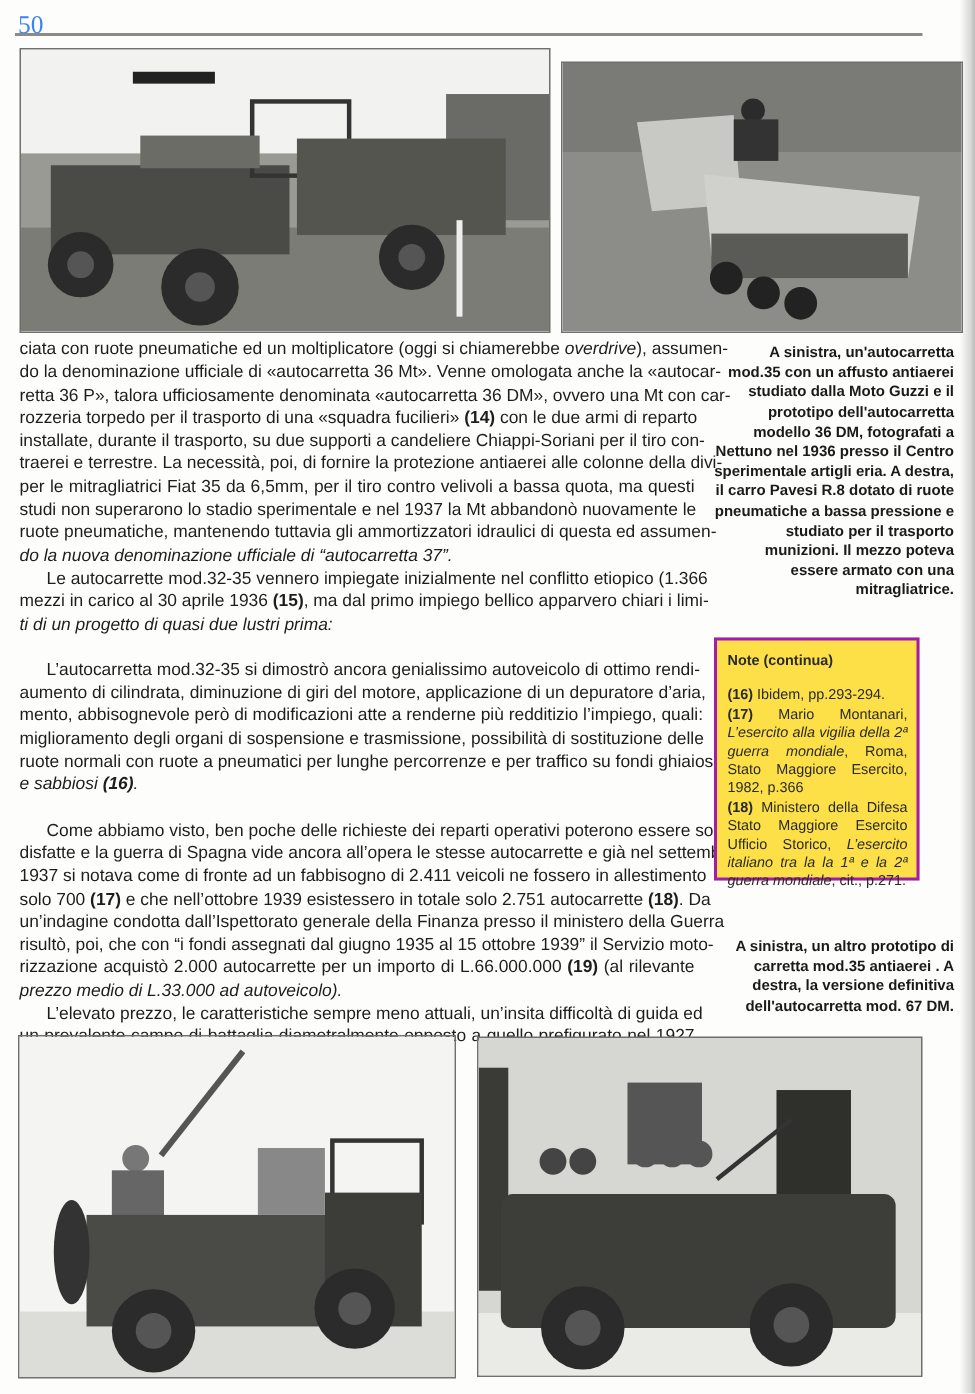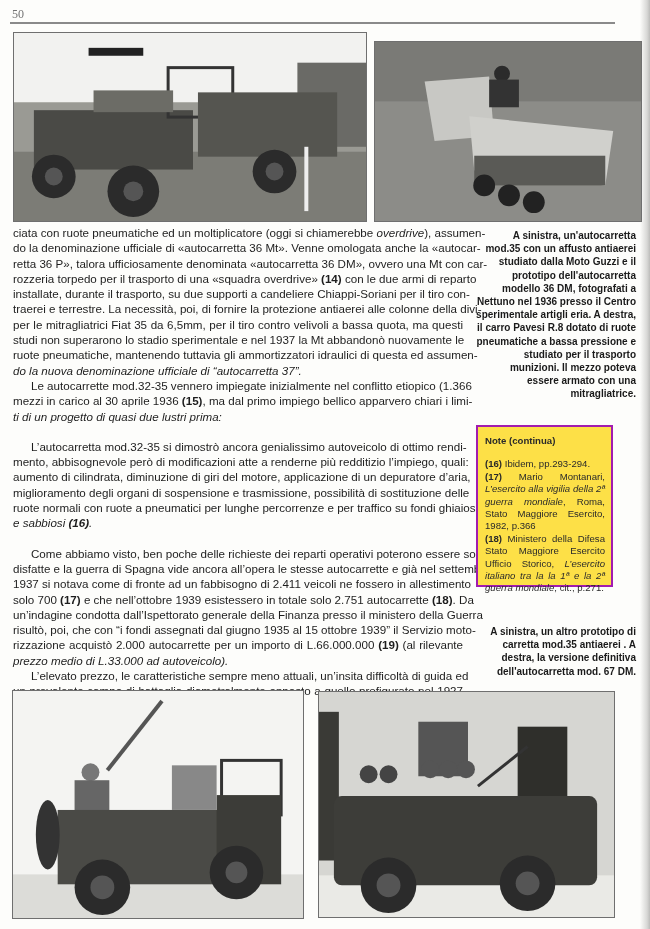--- a/index.html
+++ b/index.html
@@ -1,20 +1,20 @@
 <!DOCTYPE html>
 <html><head>
 <meta charset="utf-8">
 <style>
   * { box-sizing: border-box; margin: 0; padding: 0; }
   html, body { width: 650px; height: 929px; background: #fdfdfb; overflow: hidden; }
   body { position: relative; font-family: "Liberation Sans", "DejaVu Sans", sans-serif; color: #1c1c1c; }
   .page-edge { position: absolute; right: 0; top: 0; width: 10px; height: 929px;
     background: linear-gradient(to right, #fdfdfb, #d8d8d6 70%, #bcbcba); }
-  .page-number { position: absolute; left: 12px; top: 7px; font-family: "Liberation Serif", serif; font-size: 12px; color: #737373; }
+  .page-number { position: absolute; left: 12px; top: 7px; font-family: "Liberation Serif", serif; font-size: 17px; color: #3b82f6; }
   .header-rule { position: absolute; left: 10px; top: 22px; width: 605px; height: 2px; background: #8a8a8a; }
 
   .photo { position: absolute; border: 1px solid #6f6f6f; overflow: hidden; }
   .photo svg { display: block; width: 100%; height: 100%; }
 
   .body-text { position: absolute; left: 13px; top: 225px; width: 450px; font-size: 11.6px; line-height: 15.3px;
     text-align: justify; color: #1d1d1d; }
   .body-text p { text-indent: 0; }
   .body-text p.gap { margin-top: 15px; }
   .line { display: block; text-align: justify; text-align-last: justify; white-space: nowrap; }
@@ -70,37 +70,37 @@
     <circle cx="135" cy="155" r="11" fill="#222"></circle>
     <circle cx="160" cy="162" r="11" fill="#222"></circle>
   </svg>
 </div>
 
 <div class="body-text">
   <p>
     <span class="line"><span>ciata con ruote pneumatiche ed un moltiplicatore (oggi si chiamerebbe </span><i>overdrive</i><span>), assumen-</span></span>
     <span class="line">do la denominazione ufficiale di «autocarretta 36 Mt». Venne omologata anche la «autocar-</span>
     <span class="line">retta 36 P», talora ufficiosamente denominata «autocarretta 36 DM», ovvero una Mt con car-</span>
-    <span class="line"><span>rozzeria torpedo per il trasporto di una «squadra overdrive» </span><b>(14)</b><span> con le due armi di reparto</span></span>
+    <span class="line"><span>rozzeria torpedo per il trasporto di una «squadra fucilieri» </span><b>(14)</b><span> con le due armi di reparto</span></span>
     <span class="line">installate, durante il trasporto, su due supporti a candeliere Chiappi-Soriani per il tiro con-</span>
     <span class="line">traerei e terrestre. La necessità, poi, di fornire la protezione antiaerei alle colonne della divi-</span>
     <span class="line">per le mitragliatrici Fiat 35 da 6,5mm, per il tiro contro velivoli a bassa quota, ma questi</span>
     <span class="line">studi non superarono lo stadio sperimentale e nel 1937 la Mt abbandonò nuovamente le</span>
     <span class="line">ruote pneumatiche, mantenendo tuttavia gli ammortizzatori idraulici di questa ed assumen-</span>
     <span class="line last">do la nuova denominazione ufficiale di “autocarretta 37”.</span>
   </p>
   <p>
     <span class="line ind">Le autocarrette mod.32-35 vennero impiegate inizialmente nel conflitto etiopico (1.366</span>
     <span class="line"><span>mezzi in carico al 30 aprile 1936 </span><b>(15)</b><span>, ma dal primo impiego bellico apparvero chiari i limi-</span></span>
     <span class="line last">ti di un progetto di quasi due lustri prima:</span>
   </p>
   <p class="gap">
     <span class="line ind">L’autocarretta mod.32-35 si dimostrò ancora genialissimo autoveicolo di ottimo rendi-</span>
+    <span class="line">aumento di cilindrata, diminuzione di giri del motore, applicazione di un depuratore d’aria,</span>
     <span class="line">mento, abbisognevole però di modificazioni atte a renderne più redditizio l’impiego, quali:</span>
-    <span class="line">aumento di cilindrata, diminuzione di giri del motore, applicazione di un depuratore d’aria,</span>
     <span class="line">miglioramento degli organi di sospensione e trasmissione, possibilità di sostituzione delle</span>
     <span class="line">ruote normali con ruote a pneumatici per lunghe percorrenze e per traffico su fondi ghiaiosi</span>
     <span class="line last"><span>e sabbiosi </span><b>(16)</b><span>.</span></span>
   </p>
   <p class="gap">
     <span class="line ind">Come abbiamo visto, ben poche delle richieste dei reparti operativi poterono essere sod-</span>
     <span class="line">disfatte e la guerra di Spagna vide ancora all’opera le stesse autocarrette e già nel settembre</span>
     <span class="line">1937 si notava come di fronte ad un fabbisogno di 2.411 veicoli ne fossero in allestimento</span>
     <span class="line"><span>solo 700 </span><b>(17)</b><span> e che nell’ottobre 1939 esistessero in totale solo 2.751 autocarrette </span><b>(18)</b><span>. Da</span></span>
     <span class="line">un’indagine condotta dall’Ispettorato generale della Finanza presso il ministero della Guerra</span>

